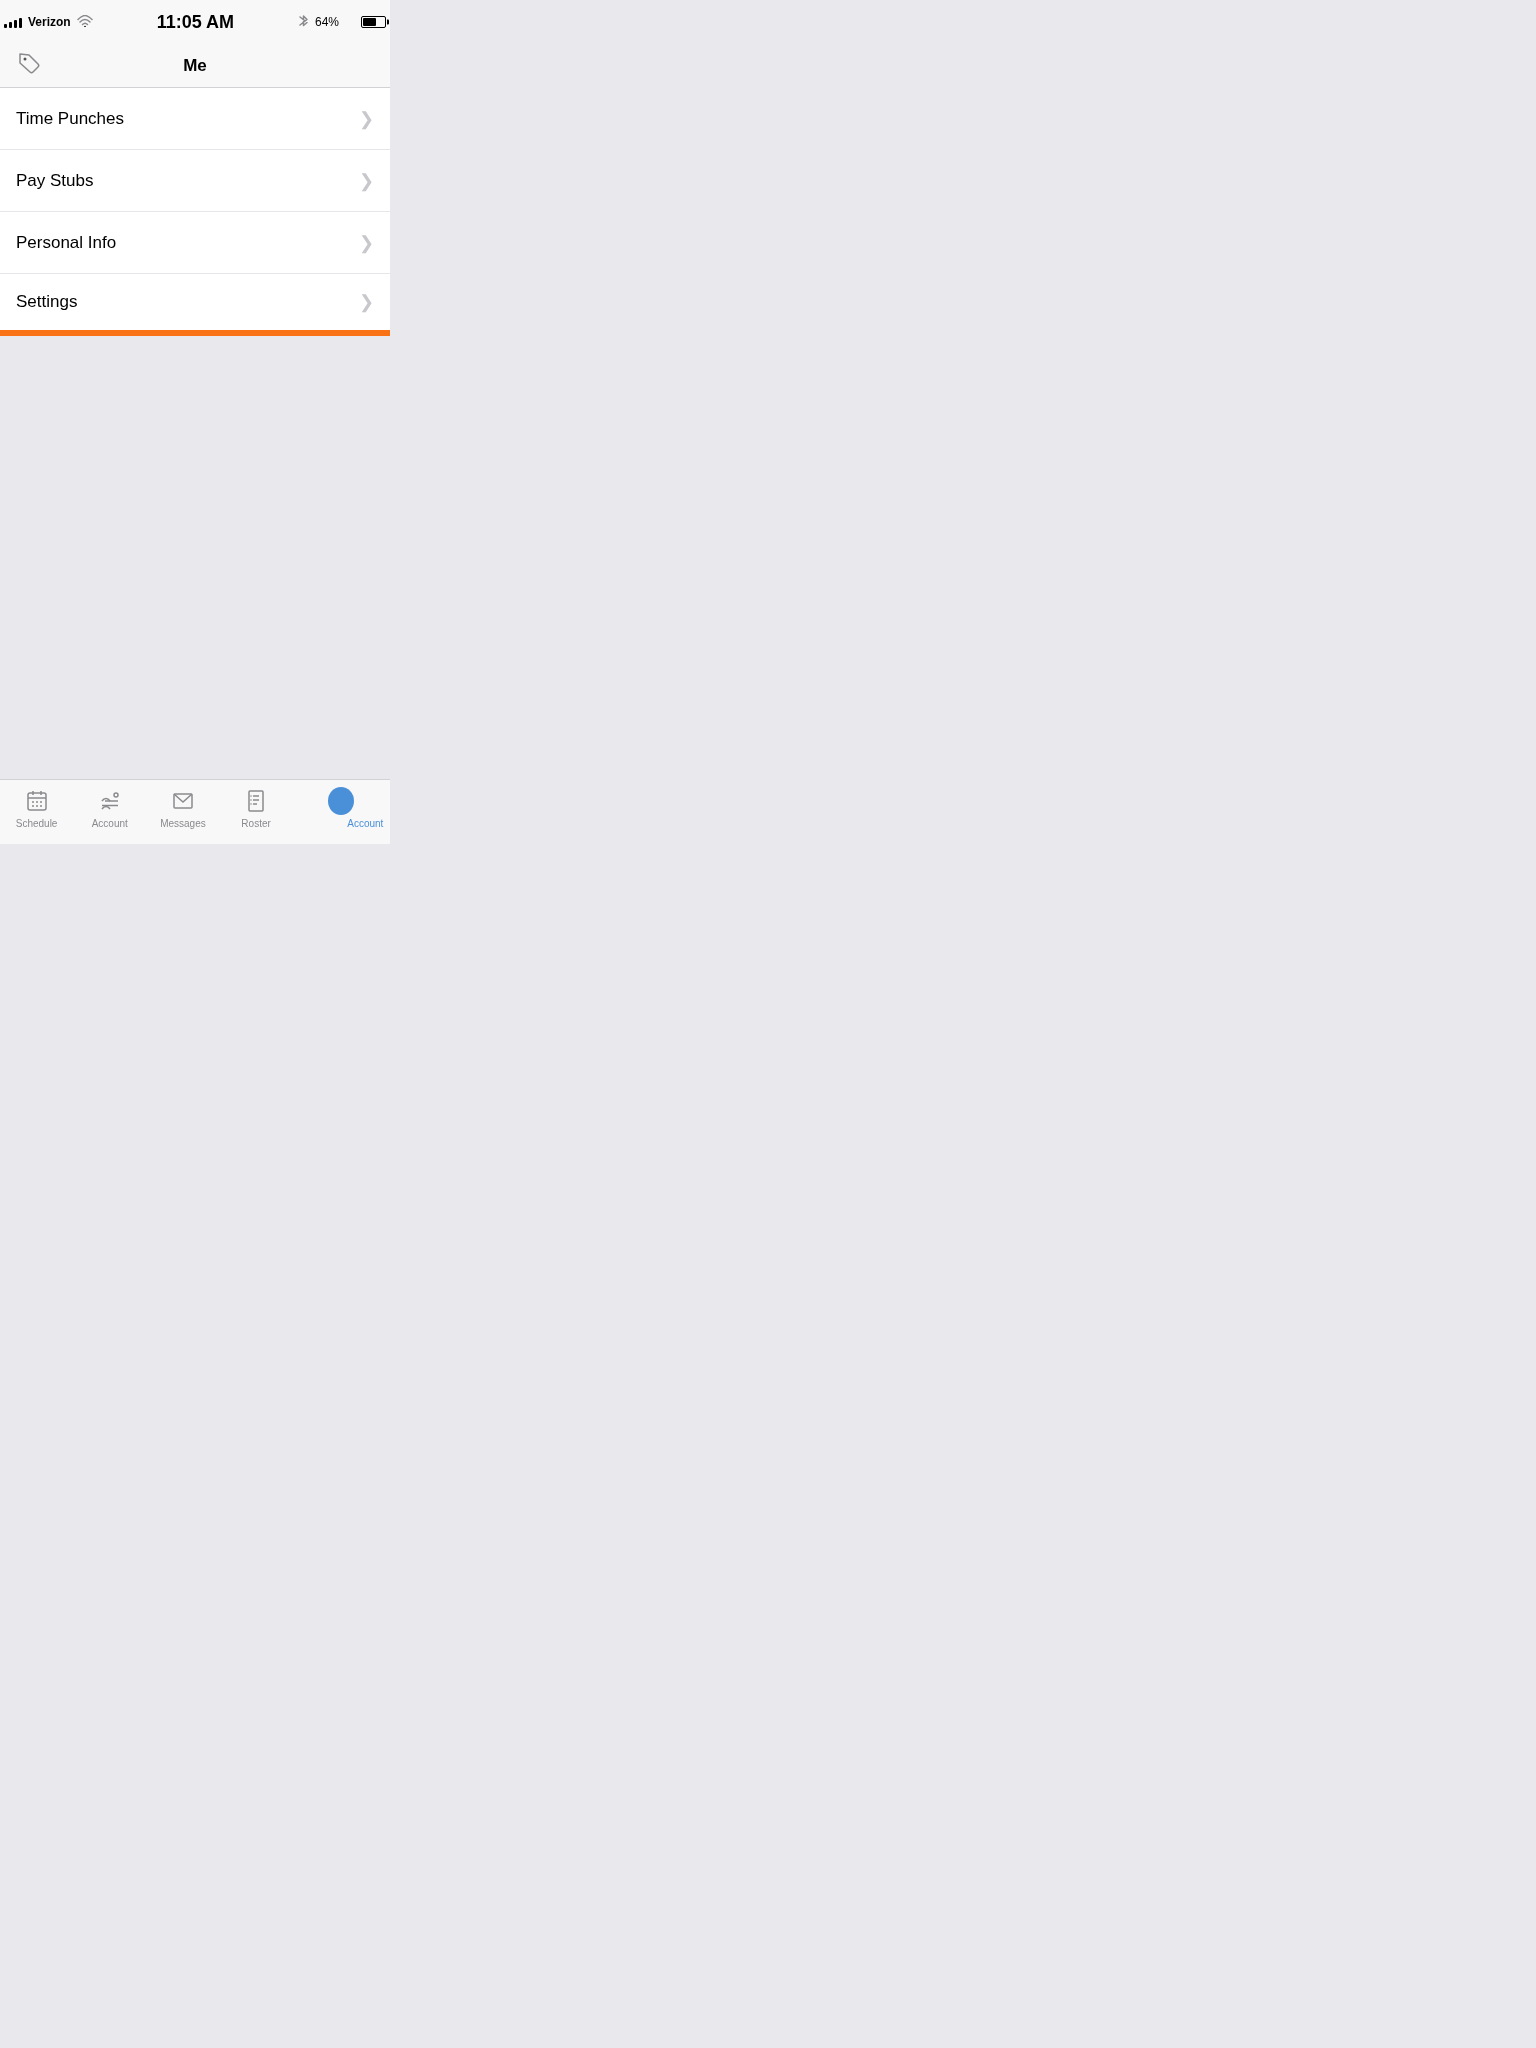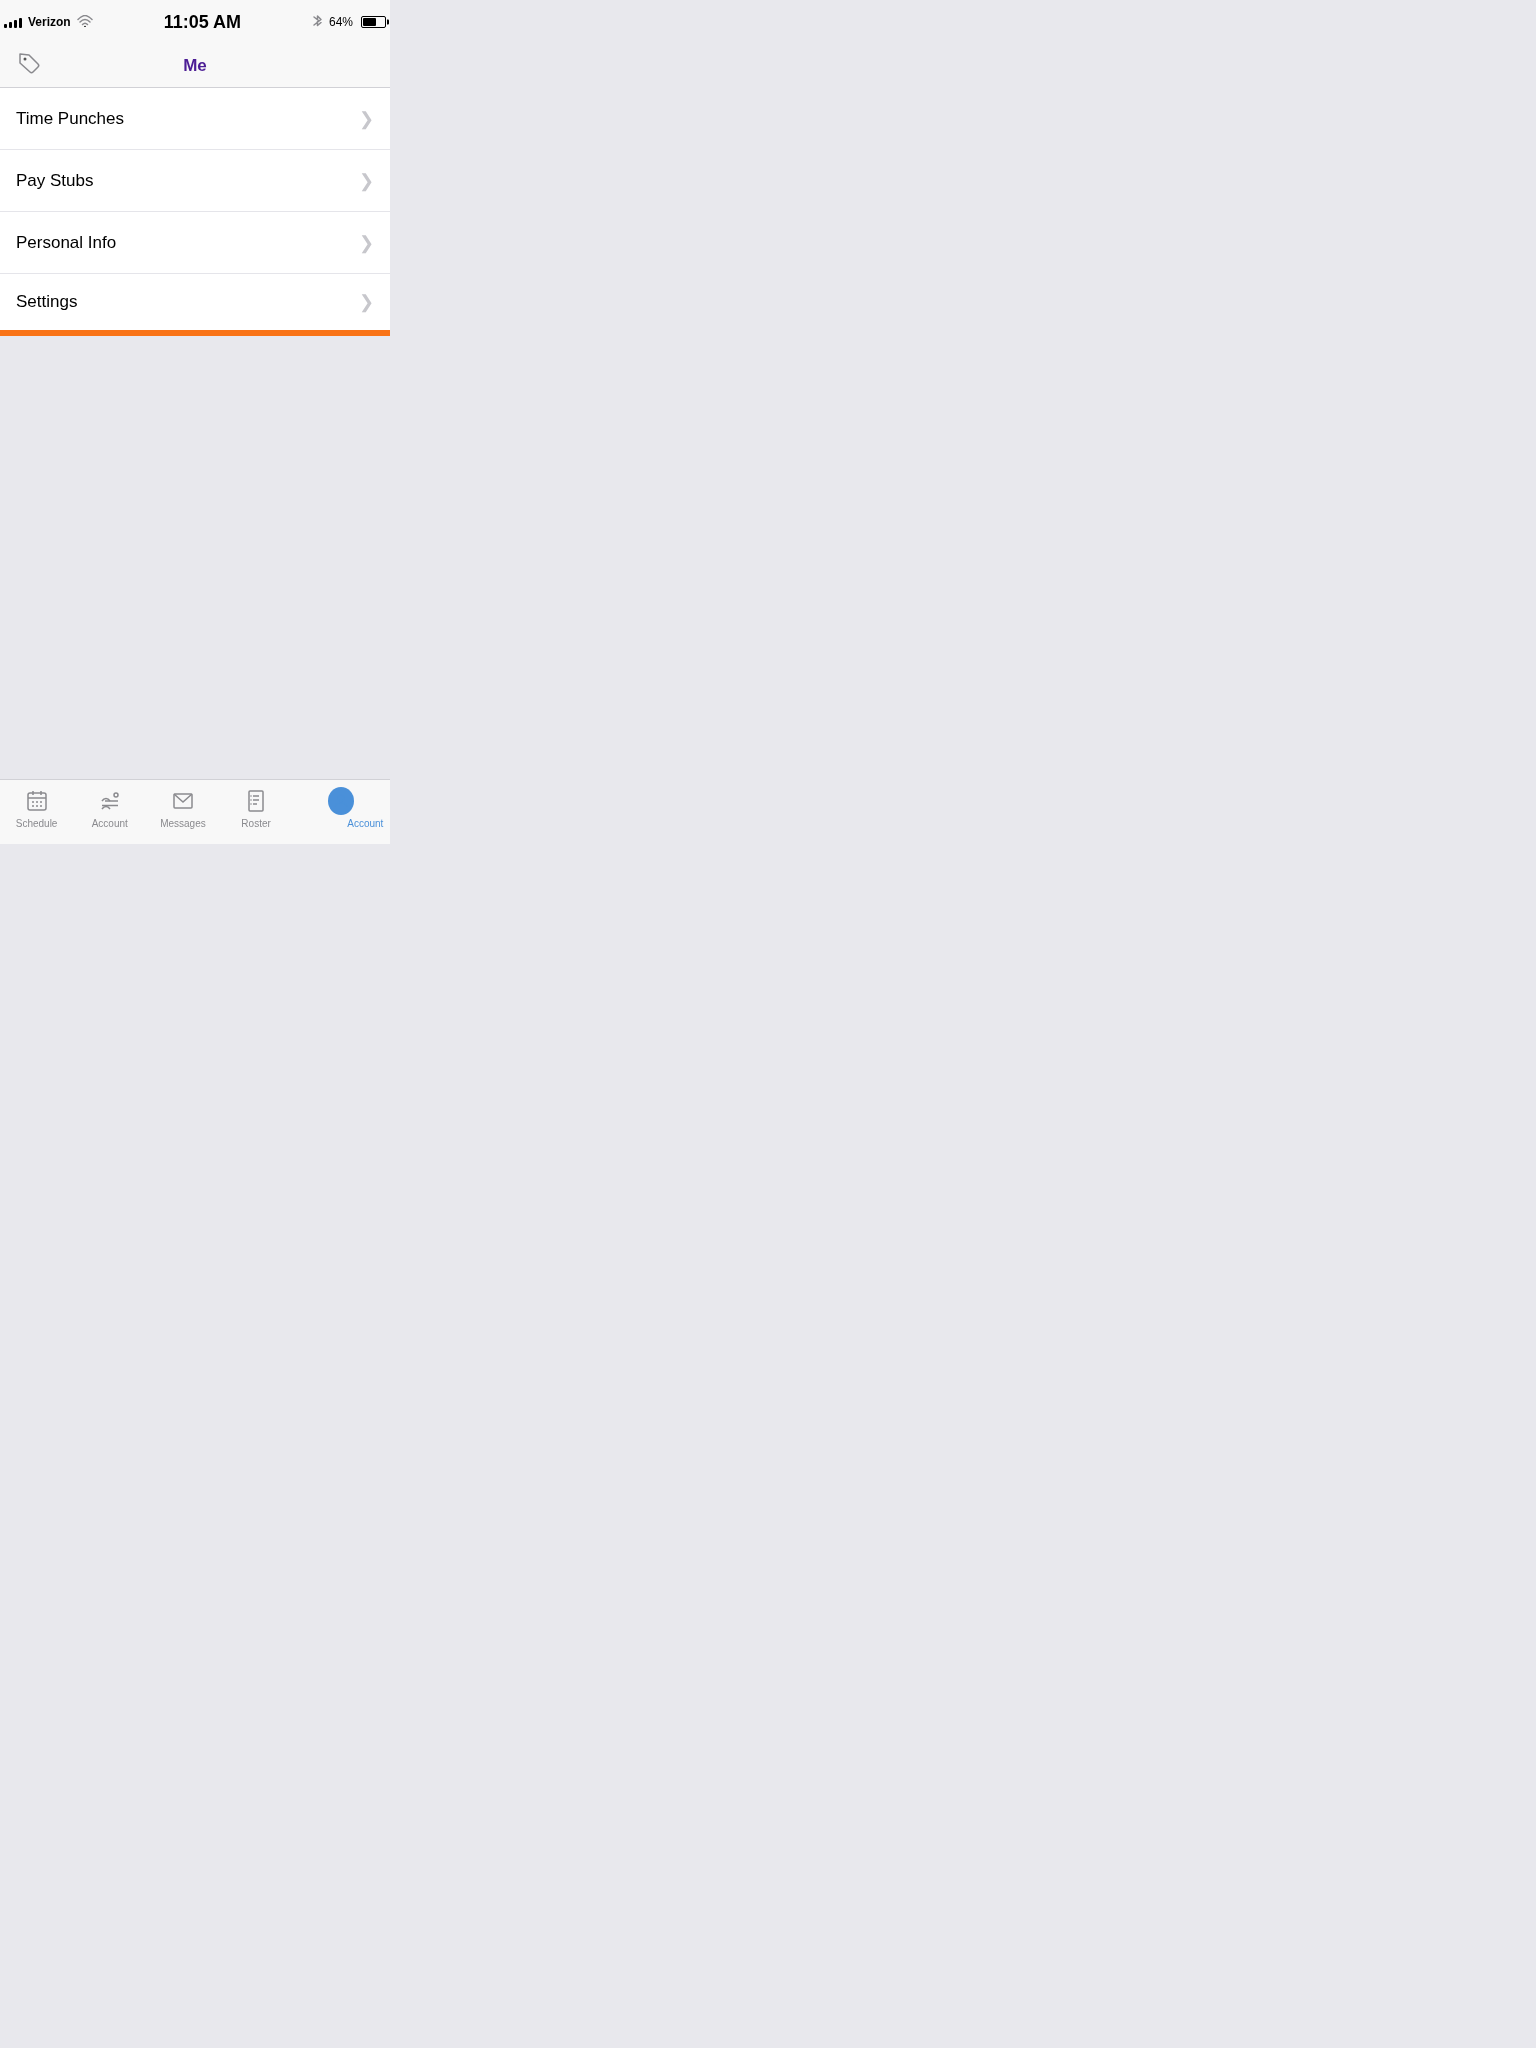--- a/index.html
+++ b/index.html
@@ -62,21 +62,21 @@
       display: flex;
       align-items: center;
       gap: 6px;
       font-size: 12px;
       font-weight: 500;
     }
 
     .battery-container {
       display: flex;
       align-items: center;
-      gap: 8px;
+      gap: 22px;
     }
 
     .battery-icon {
       width: 25px;
       height: 12px;
       border: 1.5px solid #000;
       border-radius: 2px;
       position: relative;
       display: flex;
       align-items: center;
@@ -113,21 +113,21 @@
       border-bottom: 1px solid #d1d1d6;
     }
 
     .nav-left {
       width: 44px;
     }
 
     .nav-title {
       font-size: 17px;
       font-weight: 600;
-      color: #4c1d95;
+      color: #000000;
     }
 
     .nav-right {
       width: 44px;
     }
 
     
     .menu-list {
       background-color: #c4b5fd;
       margin-top: 0;

